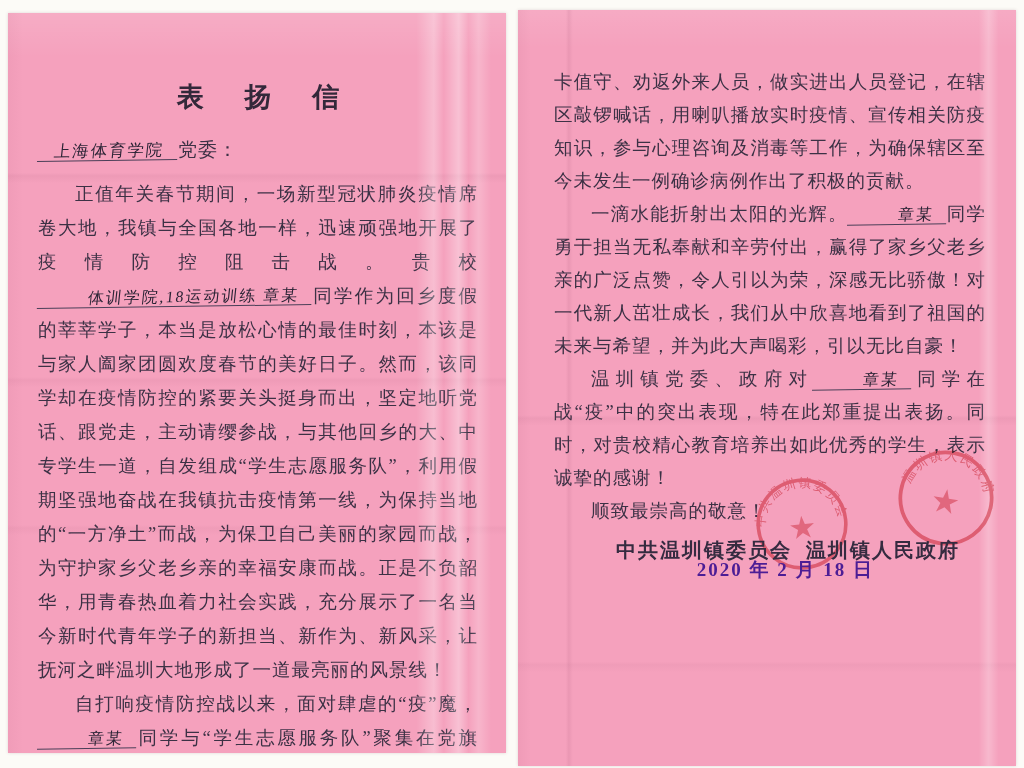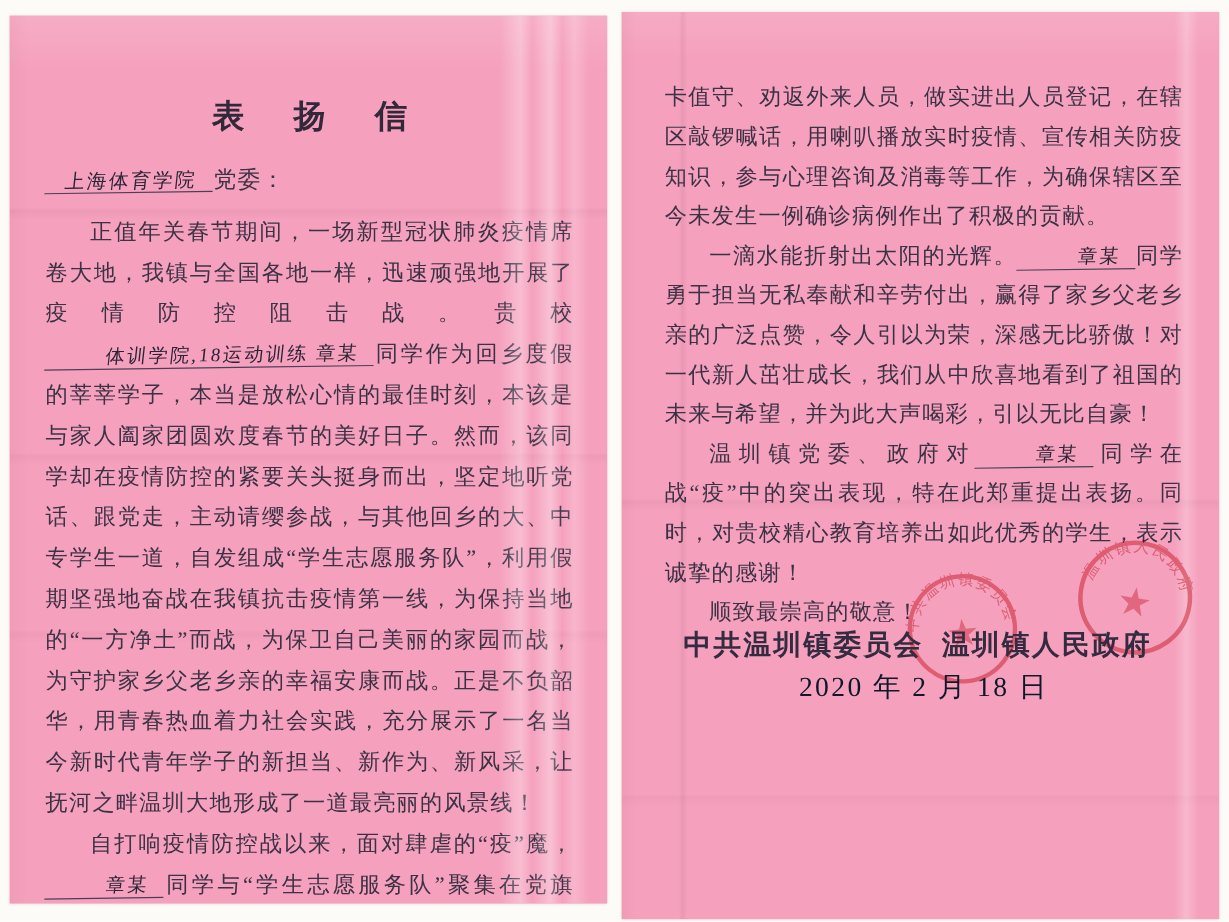--- a/index.html
+++ b/index.html
@@ -69,27 +69,27 @@
     color:#3c3145;
     text-indent:2em;
   }
   .page-right .para{line-height:33px;}
   .para.no-indent{text-indent:0;}
   .para .hand{
     border-bottom:1.6px solid #4a3f58;
     padding:0 13px 1px 13px;
   }
   .signature{
-    position:absolute;top:512px;right:26px;z-index:2;
-    font-size:23px;font-weight:bold;letter-spacing:2px;color:#352b40;
+    position:absolute;top:527px;right:26px;z-index:2;
+    font-size:20px;font-weight:bold;letter-spacing:2px;color:#352b40;
     white-space:pre;
   }
   .date{
     position:absolute;top:547px;right:112px;z-index:2;
-    font-size:23px;letter-spacing:2px;color:#0f172a;
+    font-size:19px;letter-spacing:2px;color:#4c1d95;font-weight:bold;
   }
   .stamp{
     position:absolute;z-index:1;
     color:#d8505c;
     opacity:.62;
     mix-blend-mode:multiply;
   }
   .stamp-1{left:200px;top:466px;width:96px;height:96px;transform:rotate(-6deg);}
   .stamp-2{left:342px;top:438px;width:100px;height:100px;transform:rotate(9deg);}
   .stamp .ring{fill:none;stroke:currentColor;stroke-width:6;}

